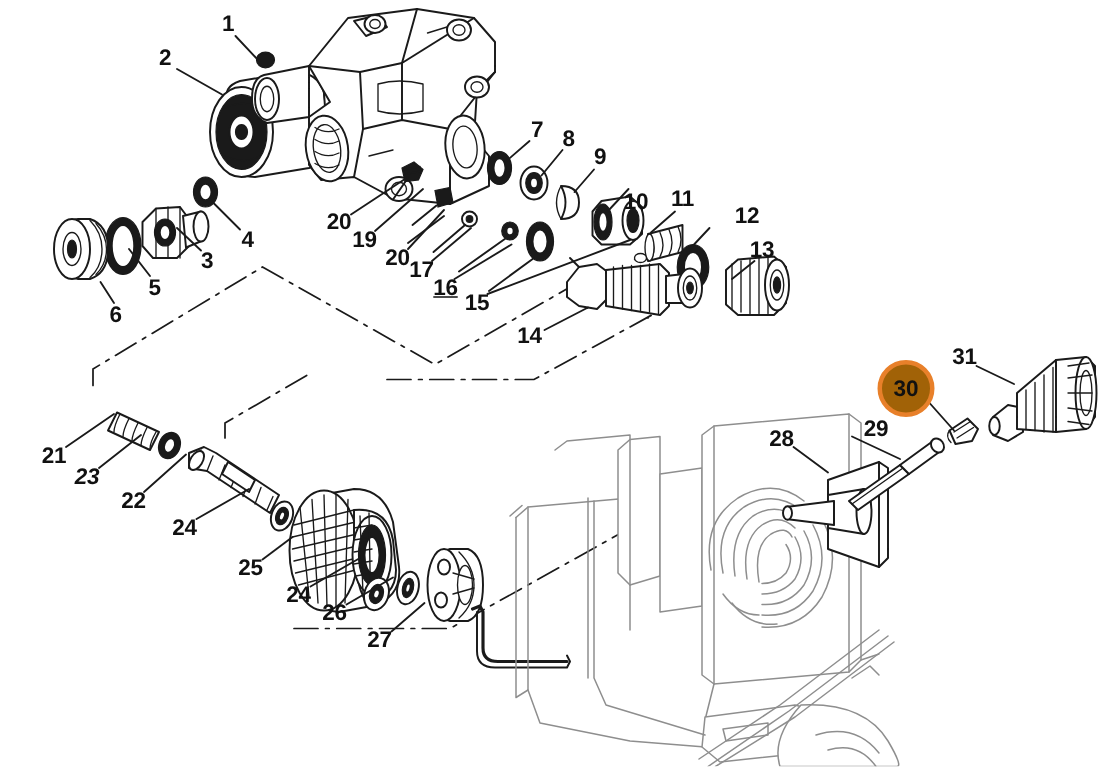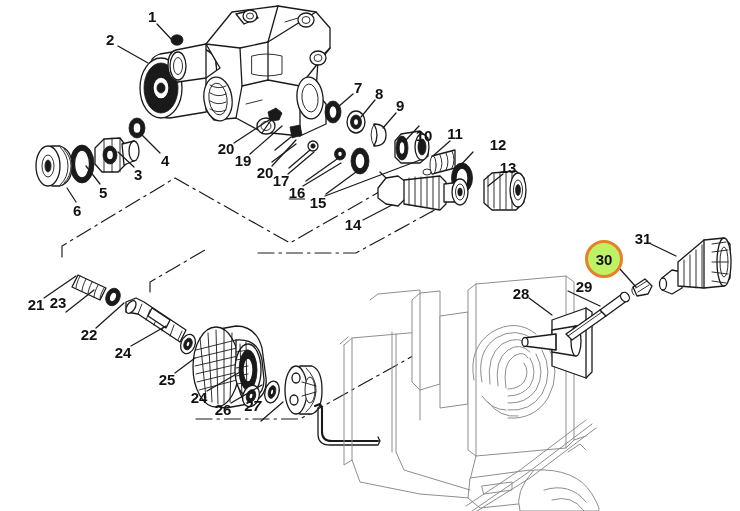--- a/index.html
+++ b/index.html
@@ -390,21 +390,21 @@
         <path class="lead" d="M 231 403 L 262 385"></path>
         <path class="lead" d="M 261 421 L 283 402"></path>
         <path class="lead" d="M 529 298 L 552 315"></path>
         <path class="lead" d="M 568 291 L 600 306"></path>
         <path class="lead" d="M 651 244 L 676 256"></path>
       </g>
 
     <path class="lead" d="M 620 269 L 636 287"></path>
   </svg>
 
-  <div class="hl-circle" id="hl30" style="left: 604px; top: 259px; width: 38px; height: 38px; background: #bef264; border: 3.5px solid rgb(232, 128, 42);">
+  <div class="hl-circle" id="hl30" style="left: 604px; top: 259px; width: 38px; height: 38px; background: #a16207; border: 3.5px solid rgb(232, 128, 42);">
     <span class="hl-num">30</span>
   </div>
 
   <div id="callouts">
       <div class="callout" style="left: 152px; top: 16px;">1</div>
       <div class="callout" style="left: 110px; top: 39px;">2</div>
       <div class="callout" style="left: 138px; top: 174px;">3</div>
       <div class="callout" style="left: 165px; top: 160px;">4</div>
       <div class="callout" style="left: 103px; top: 192px;">5</div>
       <div class="callout" style="left: 77px; top: 210px;">6</div>
@@ -417,24 +417,24 @@
       <div class="callout" style="left: 508px; top: 167px;">13</div>
       <div class="callout" style="left: 353px; top: 224px;">14</div>
       <div class="callout" style="left: 318px; top: 202px;">15</div>
       <div class="callout" style="left: 297px; top: 192px; text-decoration: underline;">16</div>
       <div class="callout" style="left: 281px; top: 180px;">17</div>
       <div class="callout" style="left: 265px; top: 172px;">20</div>
       <div class="callout" style="left: 243px; top: 160px;">19</div>
       <div class="callout" style="left: 226px; top: 148px;">20</div>
       <div class="callout" style="left: 36px; top: 304px;">21</div>
       <div class="callout" style="left: 89px; top: 334px;">22</div>
-      <div class="callout" style="left: 58px; top: 302px;">23</div>
+      <div class="callout" style="left: 58px; top: 318px; font-style: italic;">23</div>
       <div class="callout" style="left: 123px; top: 352px;">24</div>
       <div class="callout" style="left: 167px; top: 379px;">25</div>
       <div class="callout" style="left: 199px; top: 397px;">24</div>
       <div class="callout" style="left: 223px; top: 409px;">26</div>
-      <div class="callout" style="left: 253px; top: 405px; font-style: italic;">27</div>
+      <div class="callout" style="left: 253px; top: 427px;">27</div>
       <div class="callout" style="left: 521px; top: 293px;">28</div>
       <div class="callout" style="left: 584px; top: 286px; text-align: center;">29</div>
       <div class="callout" style="left: 643px; top: 238px;">31</div>
     </div>
 
 </div>
 
 </body></html>

